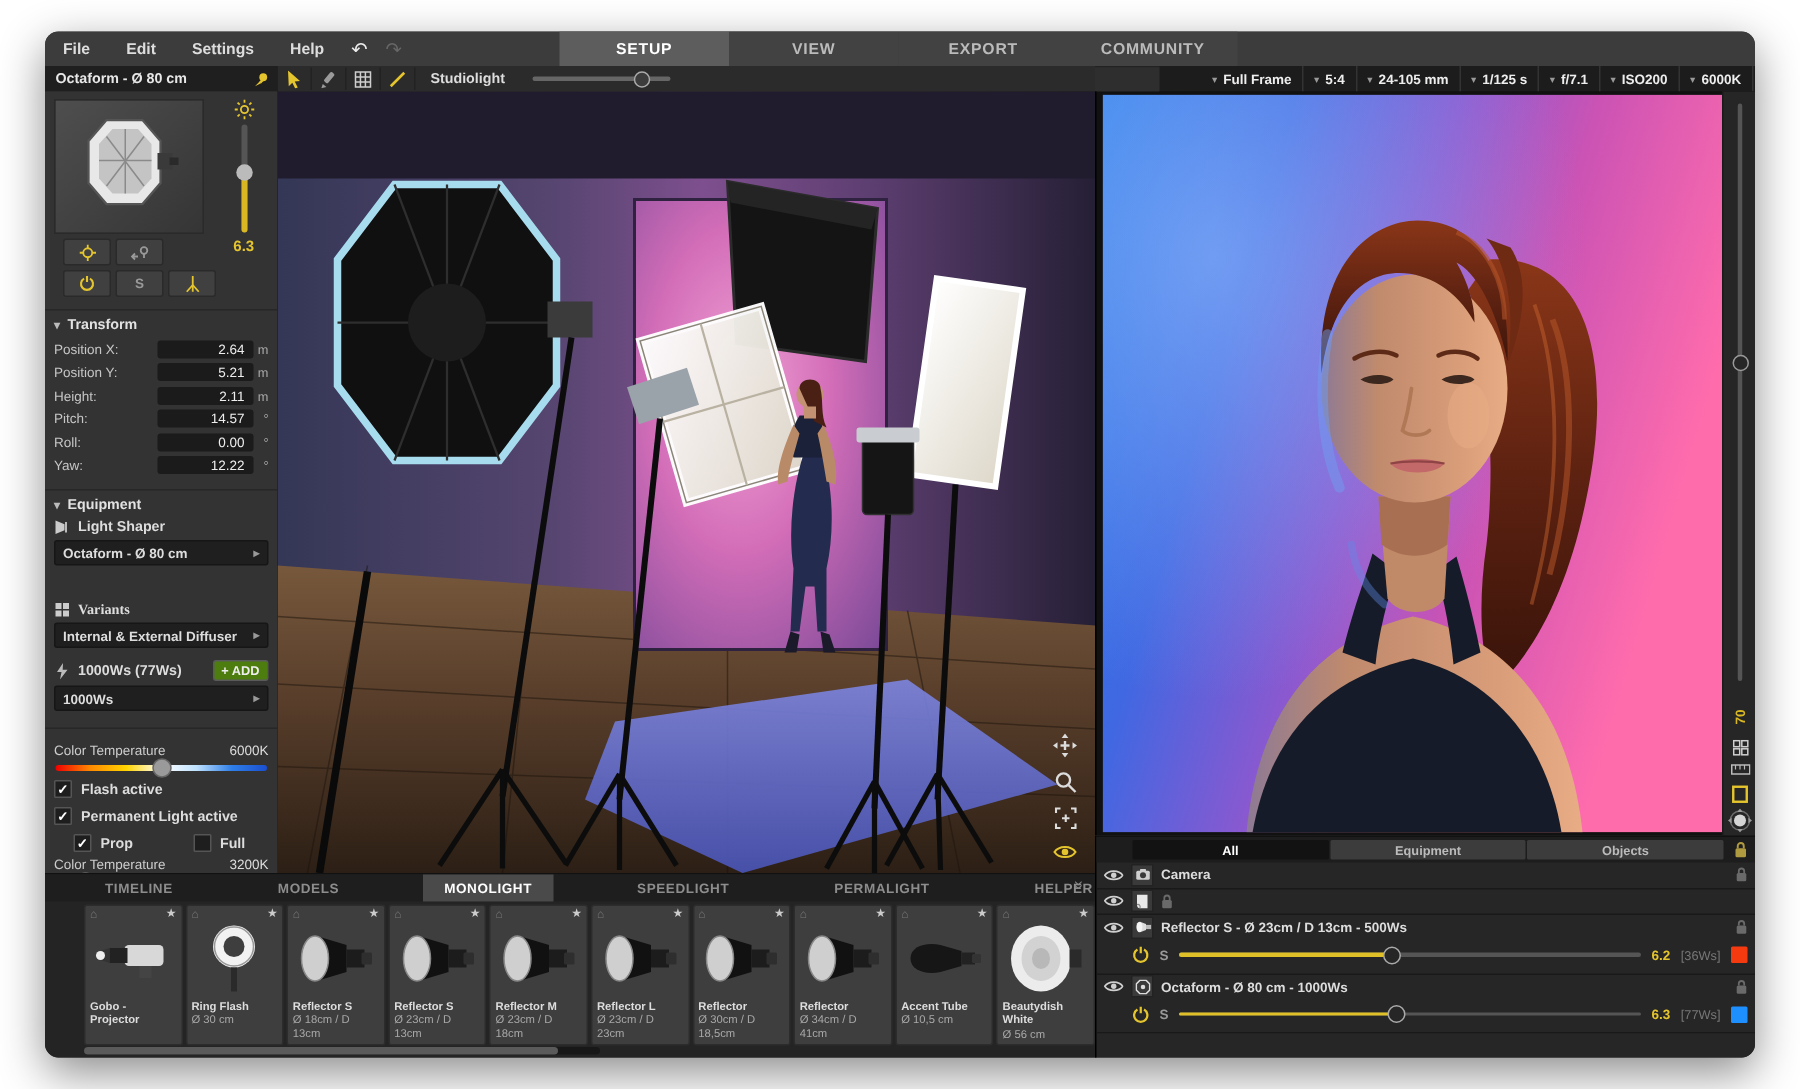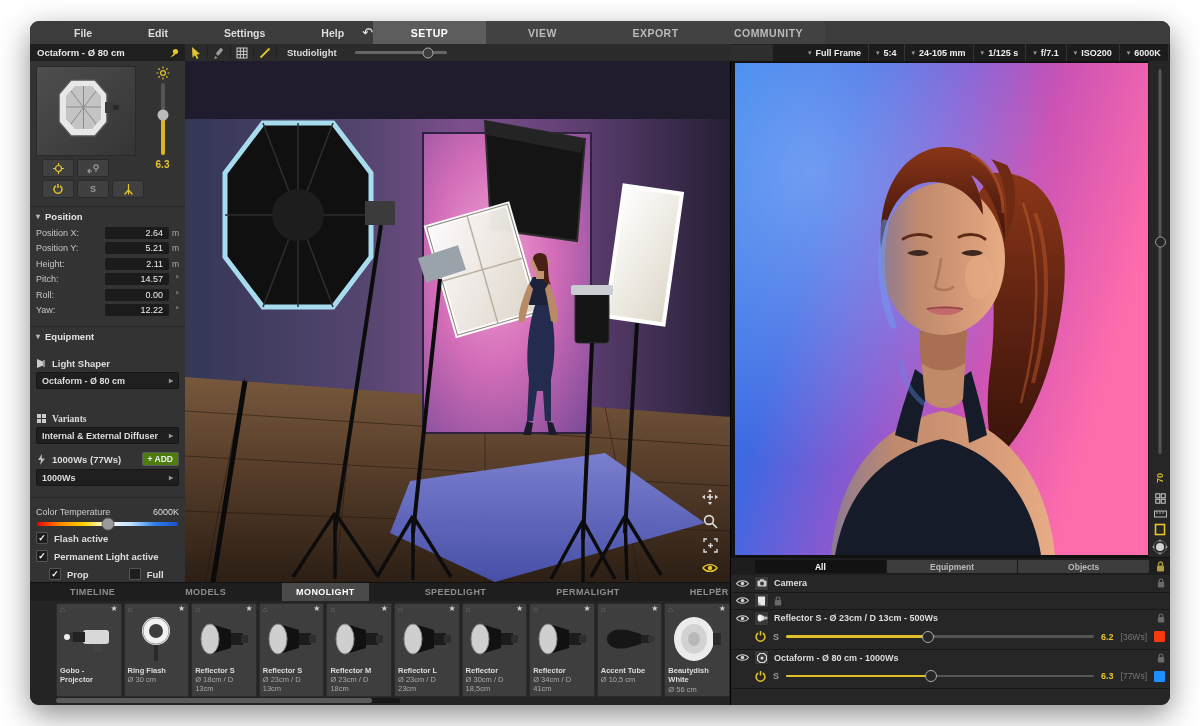--- a/index.html
+++ b/index.html
@@ -2,21 +2,21 @@
 <html><head>
 <meta charset="utf-8">
 <style>
   html,body{margin:0;padding:0;background:#fff;font-family:"Liberation Sans",sans-serif;
     -webkit-font-smoothing:antialiased;}
   .stage{position:relative;width:1200px;height:726px;background:#fff;overflow:hidden;}
   .window{position:absolute;left:30px;top:21px;width:1140px;height:684px;background:#2e2e2e;
     border-radius:9px;overflow:hidden;box-shadow:0 10px 30px rgba(0,0,0,.45);font-size:10px;color:#ccc;}
   
   .menubar{position:absolute;top:0;left:0;right:0;height:23px;background:#3c3c3c;display:flex;align-items:center;border-bottom:1px solid #222;}
-  .menu-item{padding:0 12px;font-size:10.5px;font-weight:bold;color:#ddd;cursor:default;margin-left:32px;}
+  .menu-item{padding:0 12px;font-size:10.5px;font-weight:bold;color:#ddd;cursor:default;}
   .undo,.redo{font-size:13px;padding:0 6px;color:#eee;}
   .redo{color:#666;}
   .tabs{position:absolute;left:343px;top:0;height:23px;display:flex;}
   .tab{width:113px;height:23px;display:flex;align-items:center;justify-content:center;
     font-size:10.5px;font-weight:bold;color:#bbb;background:#424242;letter-spacing:.5px;}
   .tab[data-active="true"]{background:#5d5d5d;color:#fff;}
   
   .panel-header{position:absolute;top:23px;left:0;width:155px;height:17px;background:#1f1f1f;
     display:flex;align-items:center;border-right:1px solid #111;}
   .panel-header .ttl{flex:1;padding-left:7px;font-size:9.5px;font-weight:bold;color:#e8e8e8;}
@@ -54,21 +54,21 @@
   .sec-head{display:flex;align-items:center;gap:5px;font-size:9.5px;font-weight:bold;color:#e2e2e2;margin-bottom:3px;}
   .sec-head .car{font-size:8px;color:#bbb;}
   .t-row{display:flex;align-items:center;height:15.5px;}
   .t-row .lab{flex:1;font-size:9px;color:#c6c6c6;}
   .t-row .box{width:52px;height:12px;background:#1b1b1b;border-radius:2px;color:#eee;font-size:9px;
     text-align:right;padding:0 6px;line-height:12px;}
   .t-row .unit{width:10px;text-align:right;font-size:8.5px;color:#aaa;}
   .drop{height:15px;background:#1f1f1f;border:1px solid #161616;border-radius:2px;display:flex;align-items:center;
     padding:0 5px;margin:3px 0;color:#ddd;font-size:9px;font-weight:bold;}
   .drop .arr{margin-left:auto;font-size:8px;color:#999;}
-  .mini-row{display:flex;align-items:center;gap:5px;font-size:9.5px;font-weight:bold;color:#ddd;margin-top:16px;}
+  .mini-row{display:flex;align-items:center;gap:5px;font-size:9.5px;font-weight:bold;color:#ddd;margin-top:4px;}
   .add-btn{margin-left:auto;background:#4d7c0f;border:1px solid #5a5a5a;border-radius:2px;color:#eee;
     font-size:8.5px;font-weight:bold;padding:1px 5px;}
   .ct-row{display:flex;font-size:9px;color:#ccc;margin-top:5px;}
   .ct-row .v{margin-left:auto;color:#ddd;}
   .gradtrack{position:relative;height:4px;border-radius:2px;margin:5px 1px 3px 1px;
     background:linear-gradient(to right,#e00,#ff8a00,#ffd400,#fff,#bfe2ff,#2f7fe8,#1b4fd0);}
   .gradtrack .knob{position:absolute;top:50%;width:11px;height:11px;background:#9a9a9a;border:1px solid #666;
     border-radius:50%;transform:translate(-50%,-50%);}
   .chk-row{display:flex;align-items:center;gap:6px;margin-top:6px;font-size:9.5px;font-weight:bold;color:#ddd;}
   .chk{width:10px;height:10px;background:#1e1e1e;border:1px solid #555;border-radius:1px;
@@ -332,21 +332,21 @@
           <div class="fillb" style="height: 56%;"></div>
           <div class="knob" style="top: 44%;"></div>
         </div>
         <span class="vval">6.3</span>
       </div>
     </div>
 
     <div class="section">
       <div class="sec-head">
         <span class="car">▾</span>
-        <span>Position</span>
+        <span>Transform</span>
       </div>
       <div>
 
           <div class="t-row">
             <span class="lab">Position X:</span>
             <span class="box">2.64</span>
             <span class="unit">m</span>
           </div>
 
           <div class="t-row">

